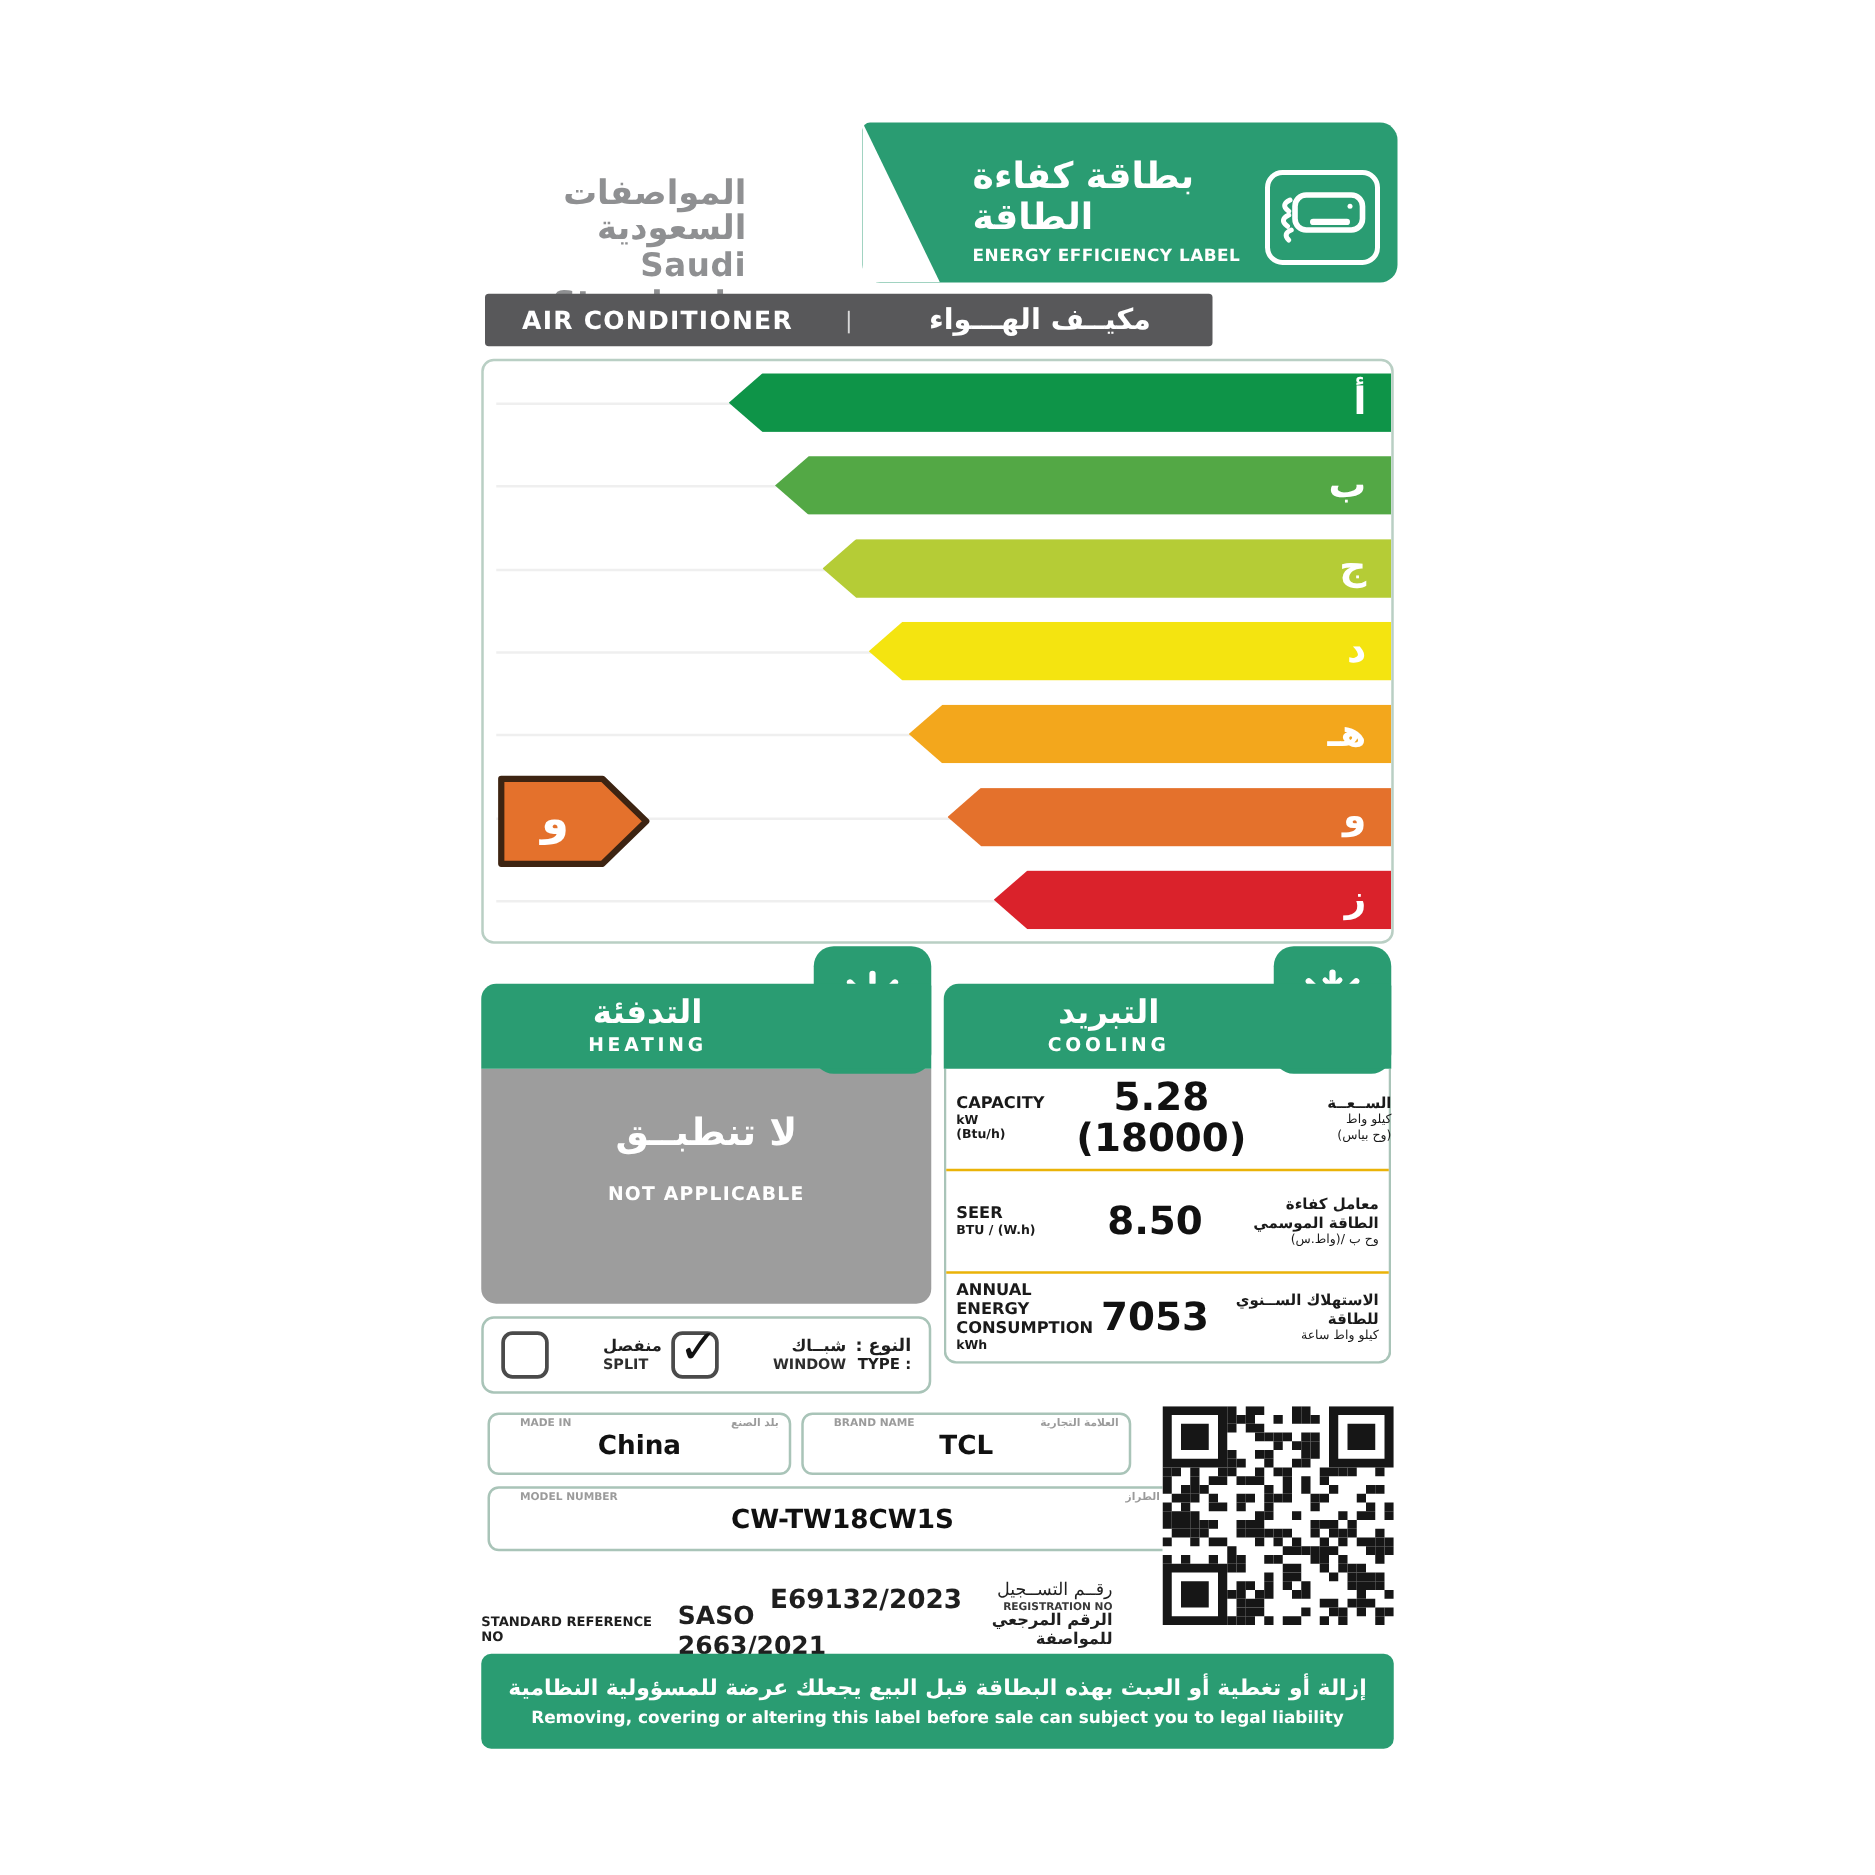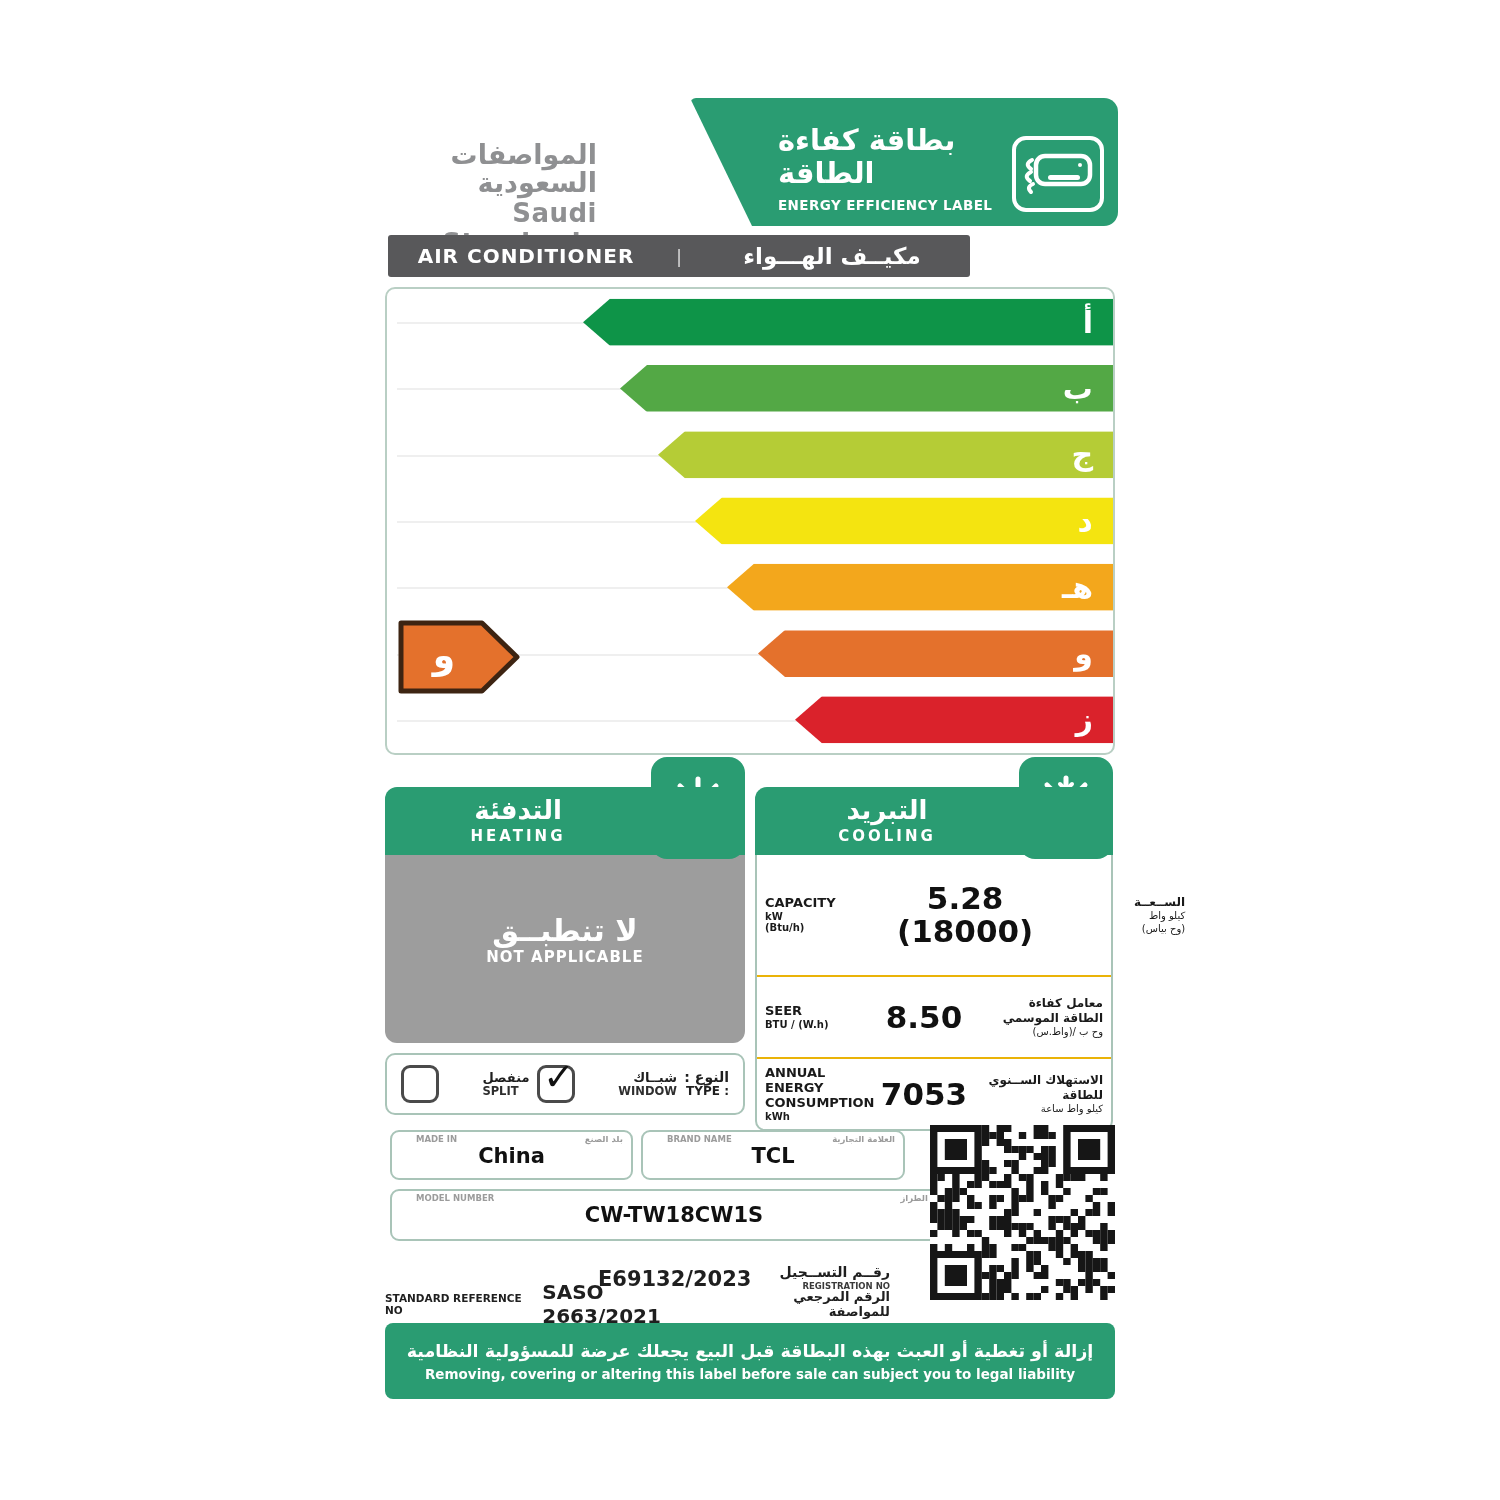--- a/index.html
+++ b/index.html
@@ -57,29 +57,29 @@
   .panel{position:absolute;}
   .panel-tab{position:absolute;top:-30px;right:0;width:94px;height:102px;background:var(--green);
     border-radius:16px;display:flex;align-items:flex-start;justify-content:center;padding-top:16px;}
   .panel-head{position:relative;height:68px;background:var(--green);border-radius:12px 2px 0 0;
     display:flex;flex-direction:column;align-items:center;justify-content:center;
     padding-right:94px;z-index:1;}
   .panel-head-ar{color:#fff;font-weight:bold;font-size:26px;line-height:1;}
   .panel-head-en{color:#fff;font-weight:bold;font-size:15px;letter-spacing:3px;margin-top:4px;}
   .heating{left:0;top:692px;width:360px;}
   .heating-body{height:188px;background:#9d9d9d;border-radius:0 0 12px 12px;
-    display:flex;flex-direction:column;align-items:center;padding-top:58px;}
+    display:flex;flex-direction:column;align-items:center;padding-top:34px;gap:22px;}
   .na-ar{color:#fff;font-weight:bold;font-size:30px;}
   .na-en{color:#fff;font-weight:bold;font-size:15px;letter-spacing:1px;}
   .cooling{left:370px;top:692px;width:358px;}
   .cooling-body{background:#fff;border:2px solid var(--boxborder);border-top:none;
     border-radius:0 0 10px 10px;}
   .c-row{display:grid;grid-template-columns:96px 1fr 116px;align-items:center;padding:4px 8px;}
   .c-row + .c-row{border-top:2px solid #eab308;}
-  .c-row.r1{height:120px;gap:36px;}
+  .c-row.r1{height:80px;}
   .c-row.r2{height:82px;}
   .c-row.r3{height:72px;}
   .c-en{font-weight:bold;font-size:13px;line-height:1.15;color:#1a1a1a;}
   .c-en .sub{font-size:10px;}
   .c-val{text-align:center;font-weight:bold;font-size:31px;line-height:1.05;color:#111;}
   .c-ar{text-align:right;font-weight:bold;font-size:12px;line-height:1.25;color:#1a1a1a;direction:rtl;}
   .c-ar .sub{font-size:10px;font-weight:normal;}
 
   
   .type-box{position:absolute;left:0;top:958px;width:360px;height:62px;background:#fff;
@@ -102,21 +102,21 @@
     color:#9b9b9b;line-height:1;margin-left:16px;}
   .info-val{text-align:center;font-weight:bold;font-size:21px;color:#111;margin-top:0px;}
   .made-in{left:5px;top:1035px;width:243px;height:50px;}
   .brand{left:256px;top:1035px;width:264px;height:50px;}
   .model{left:5px;top:1094px;width:568px;height:52px;}
   .qr{position:absolute;left:545px;top:1030px;width:185px;height:175px;background:#fff;}
   .reg-row{position:absolute;left:5px;top:1150px;width:500px;height:46px;display:flex;
     justify-content:flex-end;align-items:flex-end;gap:28px;}
   .reg-val{font-weight:bold;font-size:21px;}
   .reg-lbls{display:flex;flex-direction:column;text-align:right;line-height:1.2;}
-  .reg-ar{font-weight:bold;font-size:14px;direction:rtl;}
+  .reg-ar{font-weight:normal;font-size:14px;direction:rtl;}
   .reg-en{font-weight:bold;font-size:8.5px;color:#3a3a3a;}
   .std-row{position:absolute;left:0px;top:1196px;width:505px;height:26px;display:flex;
     align-items:center;justify-content:space-between;}
   .std-en{font-weight:bold;font-size:10.5px;}
   .std-val{font-weight:bold;font-size:20px;}
   .std-ar{font-weight:bold;font-size:13px;direction:rtl;}
 
   
   .footer{position:absolute;left:0;top:1228px;width:730px;height:76px;background:var(--green);
     border-radius:8px;display:flex;flex-direction:column;align-items:center;justify-content:center;gap:5px;}

